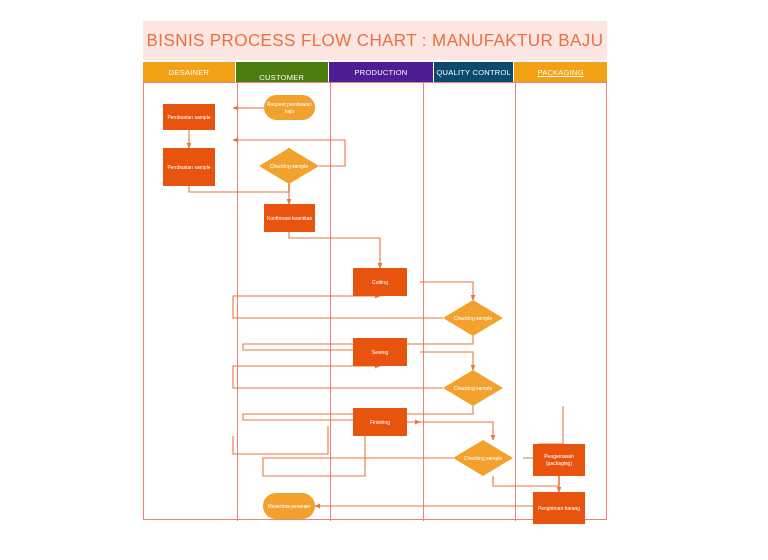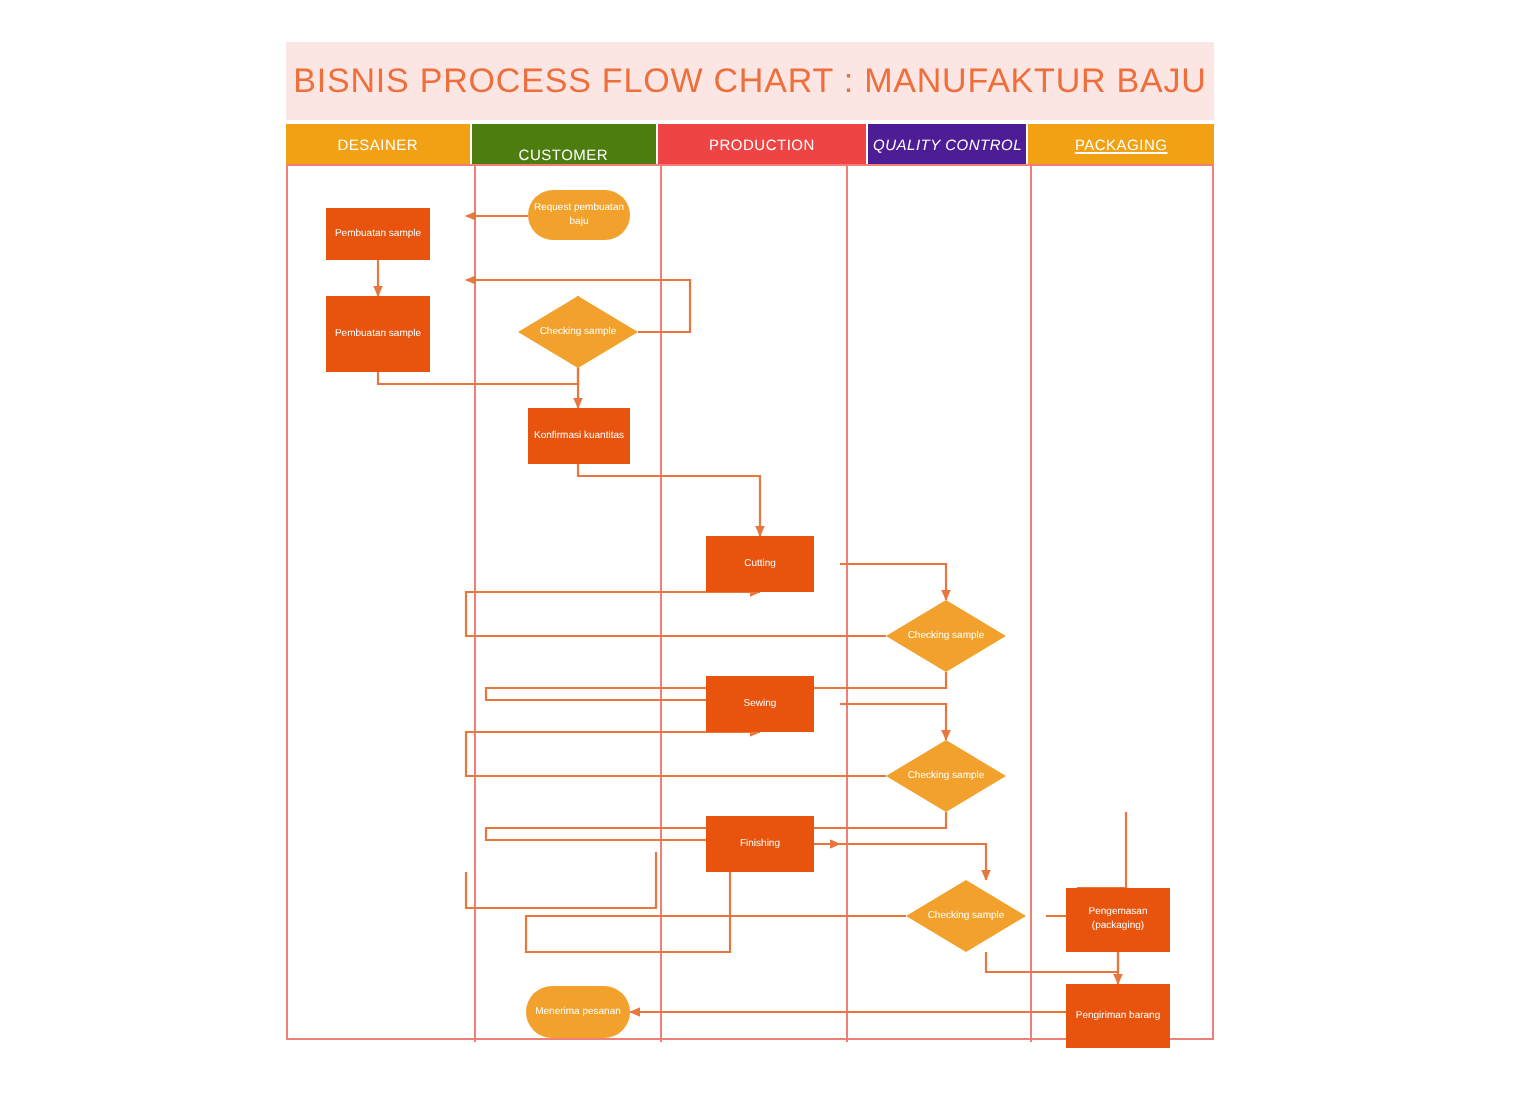--- a/index.html
+++ b/index.html
@@ -113,24 +113,24 @@
     <div id="title-text">BISNIS PROCESS FLOW CHART : MANUFAKTUR BAJU</div>
   </div>
 
   <div id="lane-headers">
     <div class="lane-header" style="width:93px;background:#f2a114;align-items:center;">
       <span>DESAINER</span>
     </div>
     <div class="lane-header" style="width:93px;background:#4d7c0f;align-items:flex-end;">
       <span>CUSTOMER</span>
     </div>
-    <div class="lane-header" style="width:106px;background:#ef4444;">
+    <div class="lane-header" style="width:106px;background:#4c1d95;">
       <span>PRODUCTION</span>
     </div>
-    <div class="lane-header" style="width:80px;background:#4c1d95;font-style:italic;">
+    <div class="lane-header" style="width:80px;background:#0c4a6e;">
       <span>QUALITY CONTROL</span>
     </div>
     <div class="lane-header" style="width:93px;background:#f2a114;">
       <span>PACKAGING</span>
     </div>
   </div>
 
   <div id="lane-body">
     <div class="lane-divider" style="left:93px;"></div>
     <div class="lane-divider" style="left:186px;"></div>

